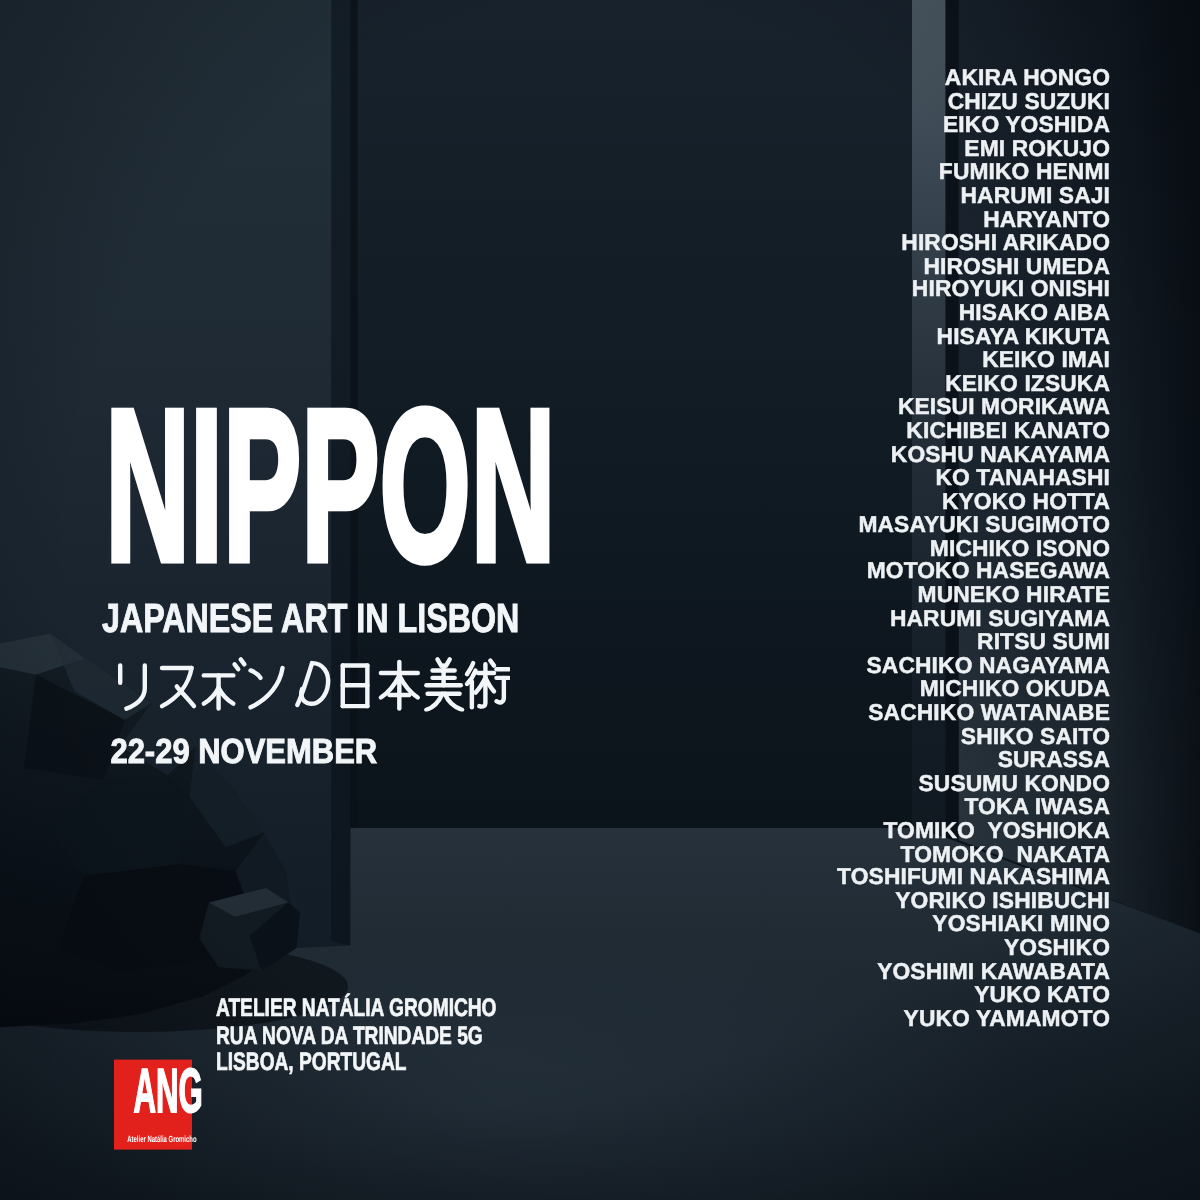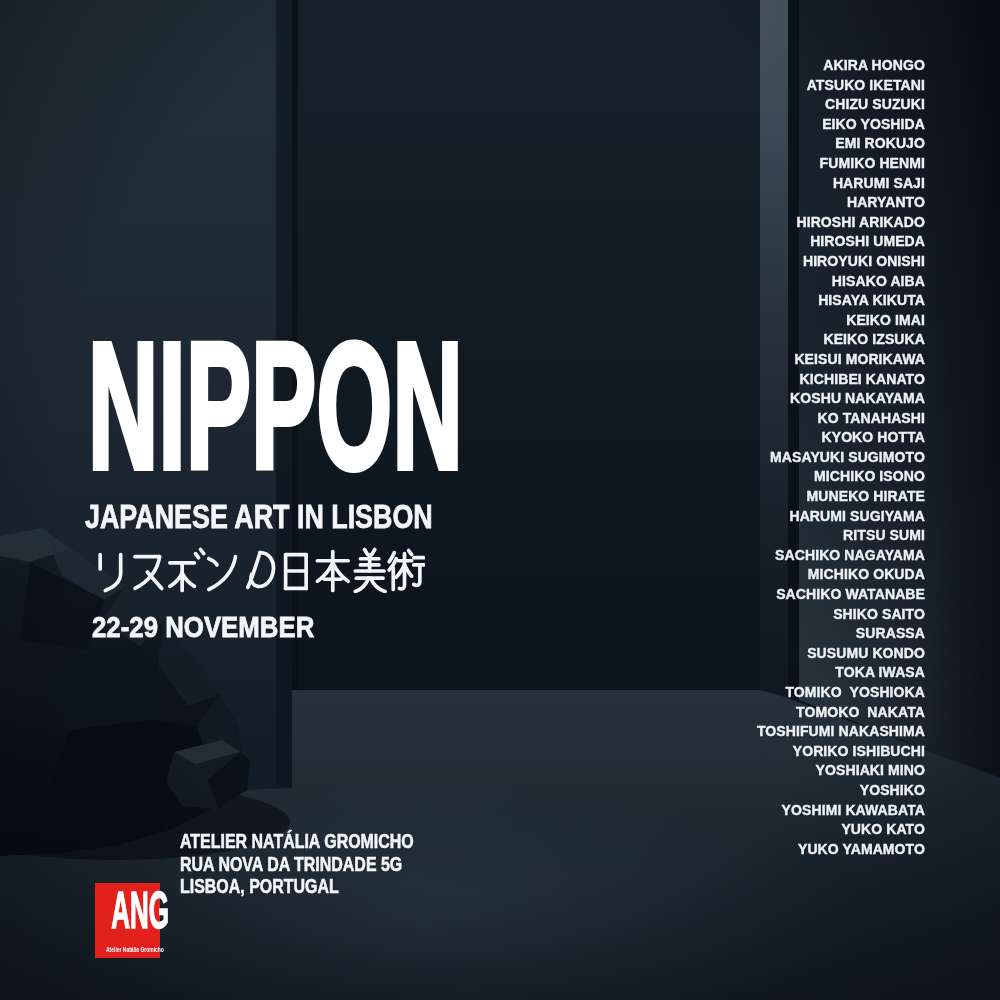--- a/index.html
+++ b/index.html
@@ -59,21 +59,21 @@
     position:absolute; left:180px; top:830px;
     font-size:21px; line-height:22.7px; font-weight:bold; color:#f3f6f8;
     -webkit-text-stroke:0.6px #f3f6f8;
     transform:scaleX(0.76); transform-origin:left top;
   }
   .venue-line { white-space:pre-wrap; }
 
   .artists {
     position:absolute; top:56px; right:75px;
     text-align:right;
-    font-size:14px; line-height:19.6px; font-weight:bold; color:#edf1f3;
+    font-size:19px; line-height:19.6px; font-weight:bold; color:#edf1f3;
     -webkit-text-stroke:0.4px #edf1f3;
     letter-spacing:0.1px;
   }
   .artist { white-space:pre-wrap; }
 </style>
 </head>
 <body>
 
 <div class="poster">
 
@@ -260,41 +260,41 @@
     </div>
 
     <div class="venue">
         <div class="venue-line">ATELIER NATÁLIA GROMICHO</div>
         <div class="venue-line">RUA NOVA DA TRINDADE 5G</div>
         <div class="venue-line">LISBOA, PORTUGAL</div>
       </div>
 
     <div class="artists">
         <div class="artist">AKIRA HONGO</div>
-        <div class="artist">ATSUKO IKETANI</div>
         <div class="artist">CHIZU SUZUKI</div>
         <div class="artist">EIKO YOSHIDA</div>
         <div class="artist">EMI ROKUJO</div>
         <div class="artist">FUMIKO HENMI</div>
         <div class="artist">HARUMI SAJI</div>
         <div class="artist">HARYANTO</div>
         <div class="artist">HIROSHI ARIKADO</div>
         <div class="artist">HIROSHI UMEDA</div>
         <div class="artist">HIROYUKI ONISHI</div>
         <div class="artist">HISAKO AIBA</div>
         <div class="artist">HISAYA KIKUTA</div>
         <div class="artist">KEIKO IMAI</div>
         <div class="artist">KEIKO IZSUKA</div>
         <div class="artist">KEISUI MORIKAWA</div>
         <div class="artist">KICHIBEI KANATO</div>
         <div class="artist">KOSHU NAKAYAMA</div>
         <div class="artist">KO TANAHASHI</div>
         <div class="artist">KYOKO HOTTA</div>
         <div class="artist">MASAYUKI SUGIMOTO</div>
         <div class="artist">MICHIKO ISONO</div>
+        <div class="artist">MOTOKO HASEGAWA</div>
         <div class="artist">MUNEKO HIRATE</div>
         <div class="artist">HARUMI SUGIYAMA</div>
         <div class="artist">RITSU SUMI</div>
         <div class="artist">SACHIKO NAGAYAMA</div>
         <div class="artist">MICHIKO OKUDA</div>
         <div class="artist">SACHIKO WATANABE</div>
         <div class="artist">SHIKO SAITO</div>
         <div class="artist">SURASSA</div>
         <div class="artist">SUSUMU KONDO</div>
         <div class="artist">TOKA IWASA</div>

